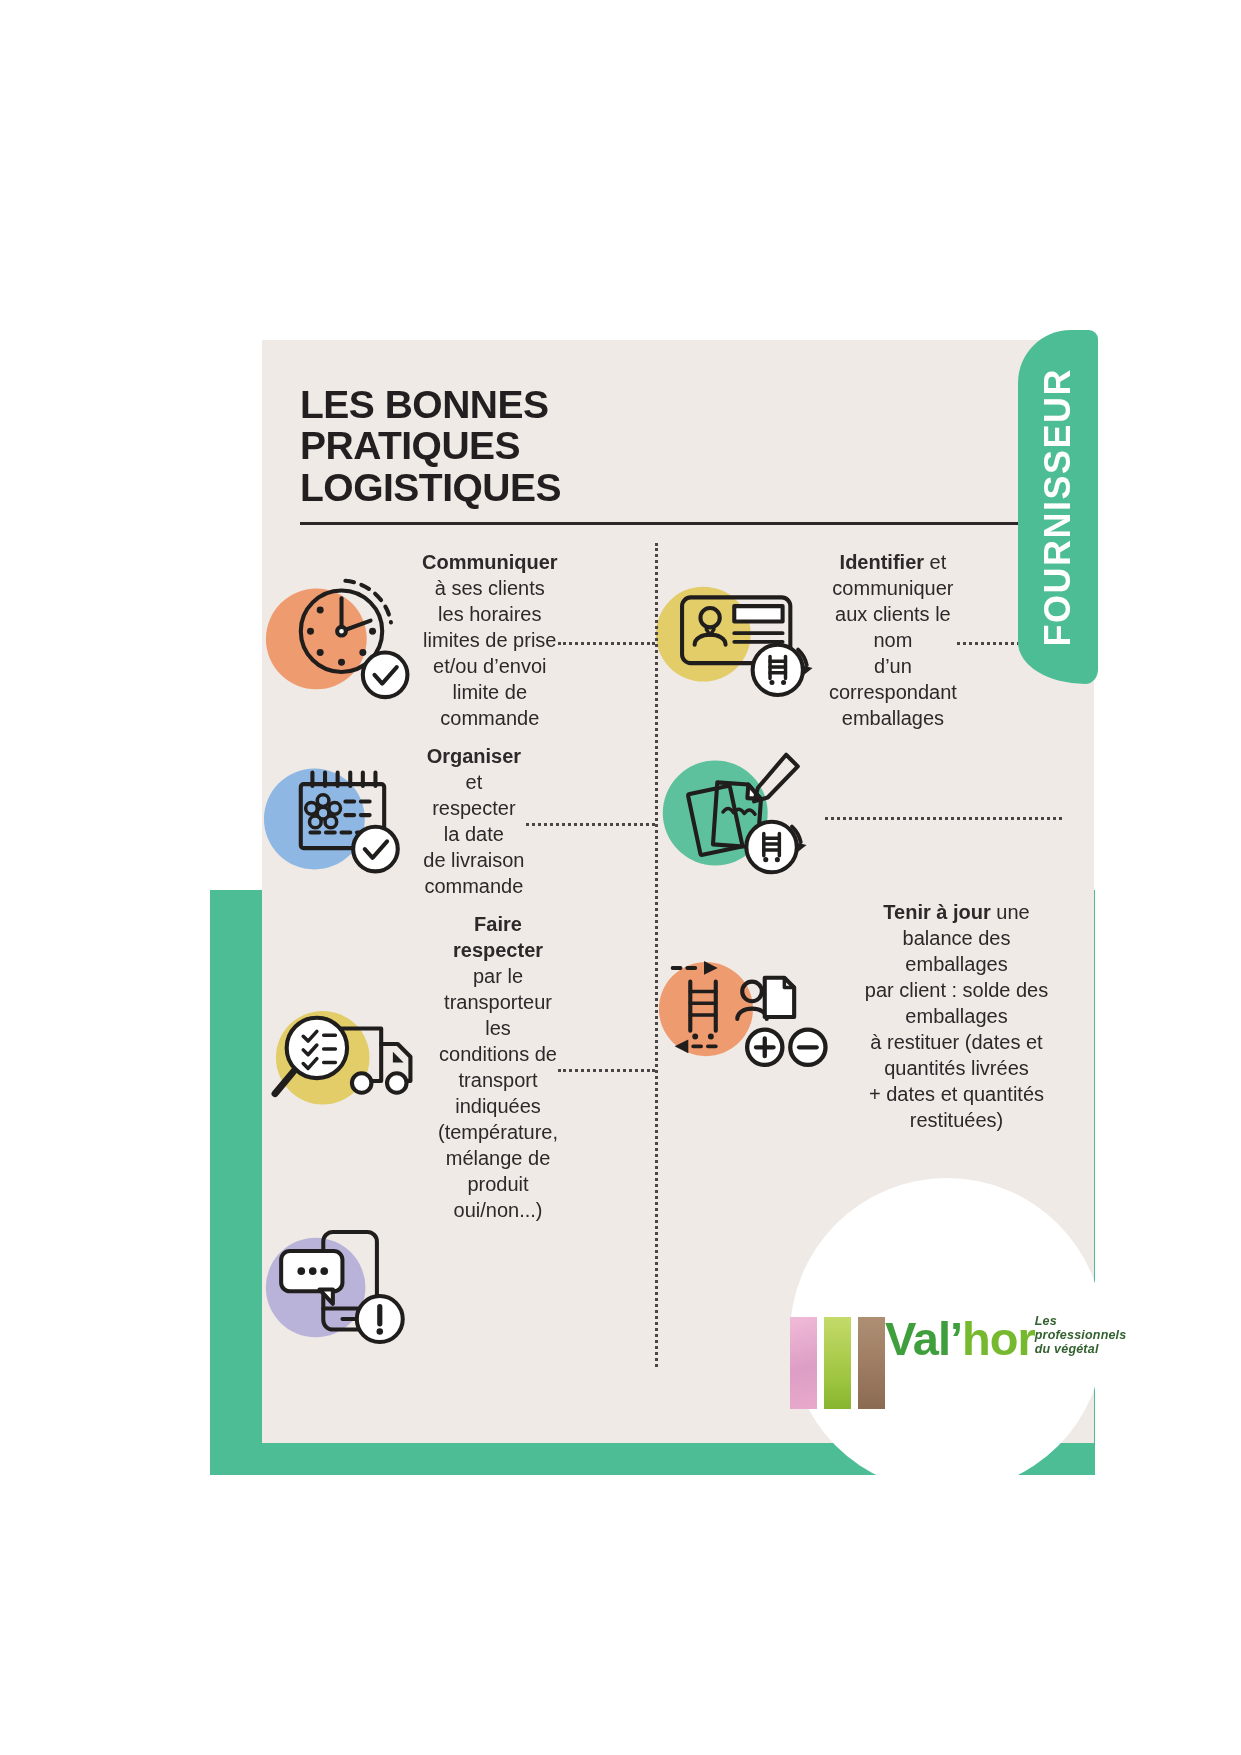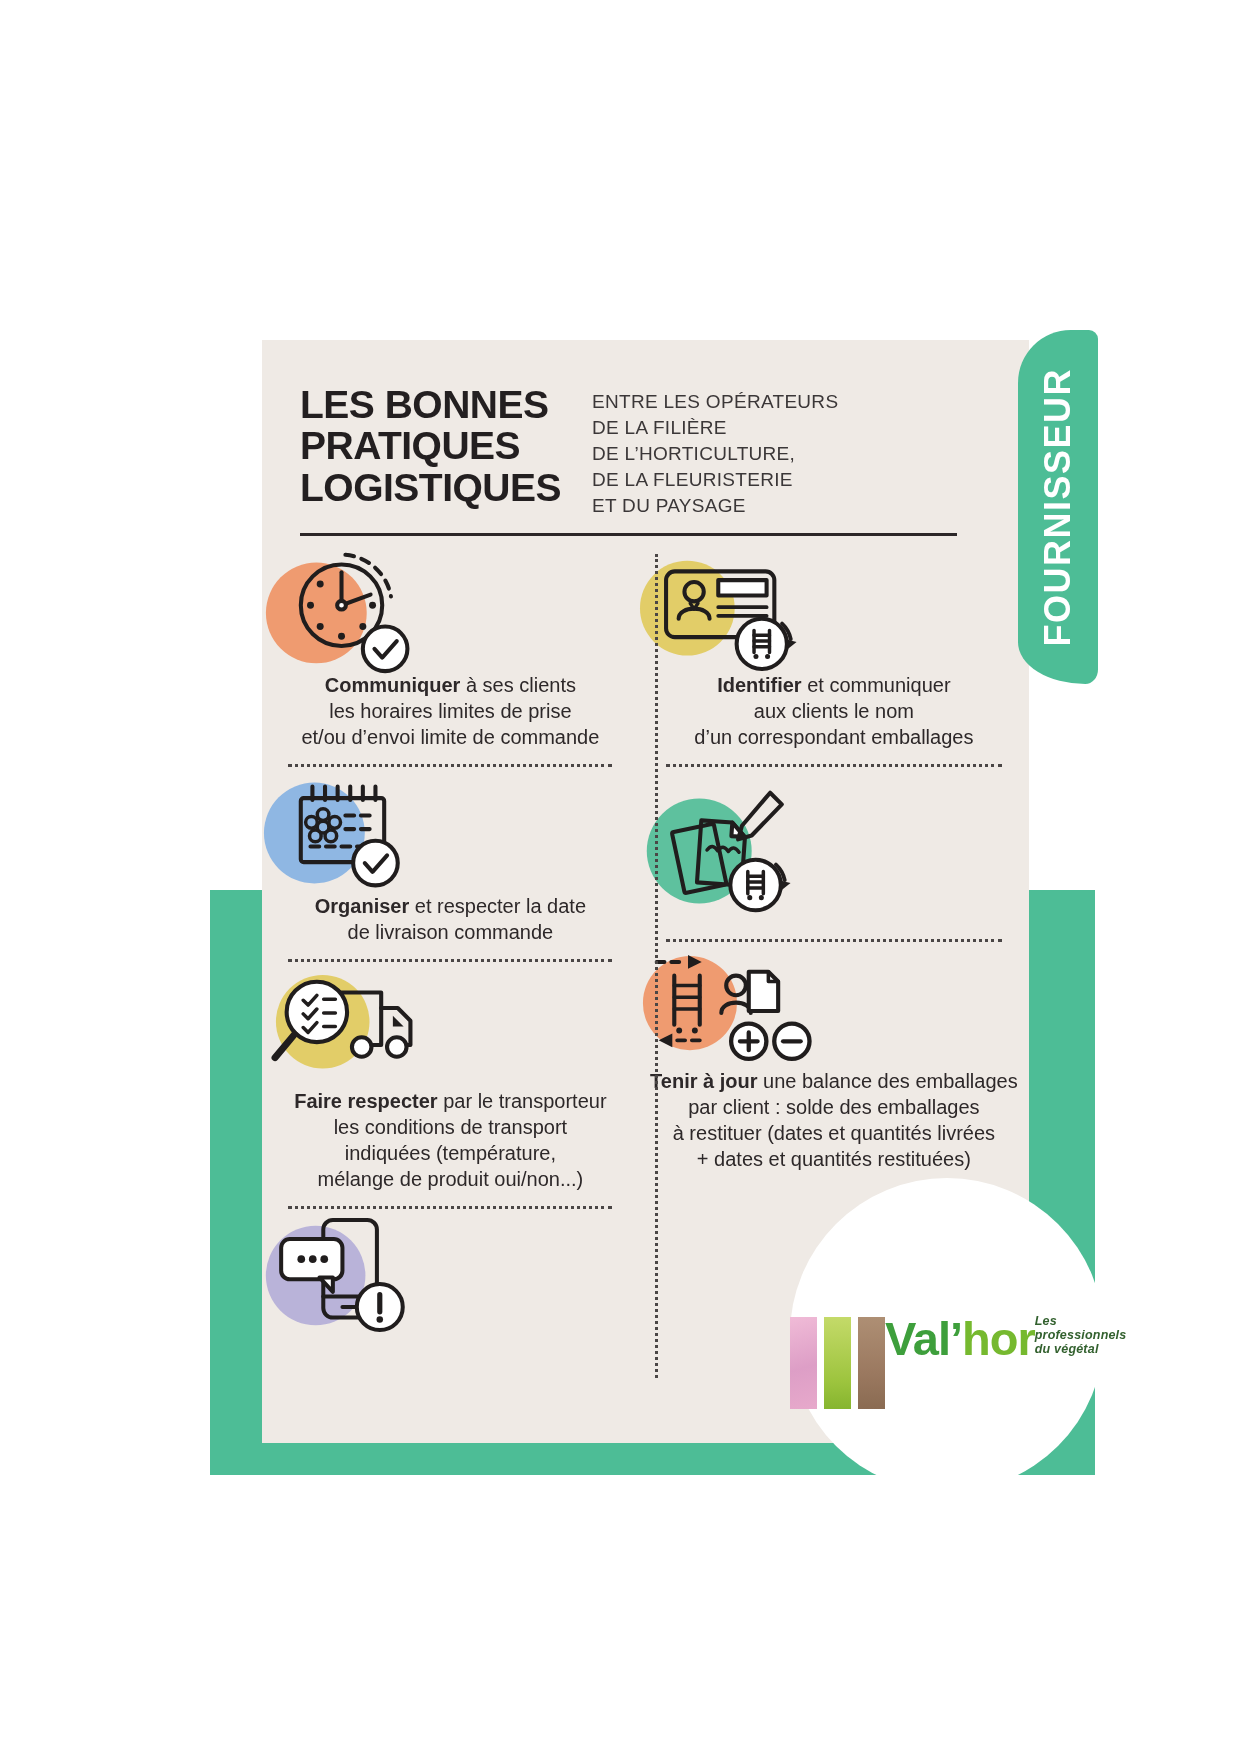--- a/index.html
+++ b/index.html
@@ -2,39 +2,39 @@
 <html><head>
 <meta charset="utf-8">
 <style>
   html,body{margin:0;padding:0;}
   body{
     width:1241px;height:1755px;position:relative;background:#ffffff;
     font-family:"Liberation Sans","DejaVu Sans",sans-serif;color:#2D2829;
     overflow:hidden;
   }
   .green-band{position:absolute;left:210px;top:890px;width:885px;height:585px;background:#4DBD96;}
-  .card{position:absolute;left:262px;top:340px;width:767px;height:1103px;background:#EFEAE5;}
+  .card{position:absolute;left:262px;top:340px;width:832px;height:1103px;background:#EFEAE5;}
   
   .hdr{display:flex;padding:44px 70px 0 38px;}
   .title{
     flex:0 0 292px;white-space:pre-line;font-size:39px;font-weight:700;
     line-height:1.06;letter-spacing:-0.5px;color:#231F20;margin:0;
   }
   .subtitle{
     white-space:pre-line;font-size:19px;line-height:1.37;letter-spacing:.3px;
     color:#3B3738;padding-top:5px;
   }
   .rule{border:none;border-top:3px solid #2C2728;margin:14px 72px 0 38px;}
   
   .cols{display:flex;position:relative;margin-top:12px;}
   .col{display:flex;flex-direction:column;}
   .col.left{width:393px;}
   .col.right{width:407px;}
   .vdiv{position:absolute;left:393px;top:6px;height:824px;border-left:3px dotted #4A4645;}
-  .sec{display:flex;flex-direction:column;align-items:flex-start;text-align:center;padding-top:8px;}
+  .sec{display:flex;flex-direction:row;align-items:center;text-align:center;padding-top:8px;}
   .icon-wrap{height:112px;display:flex;align-items:center;justify-content:center;}
   .icon-wrap.tall{height:148px;}
   .body{
     white-space:pre-line;font-size:20px;line-height:1.3;margin:4px auto 0;color:#2D2829;
   }
   .body b{font-weight:700;}
   .sep{border:none;border-top:3px dotted #4A4645;width:86%;margin:14px auto 2px;}
   
   .tab{
     position:absolute;left:1018px;top:330px;width:80px;height:354px;background:#4DBD96;
@@ -70,25 +70,20 @@
 <body>
 
 <div class="green-band"></div>
 
 <div class="card">
 
   <div class="hdr">
     <h1 class="title">LES BONNES
 PRATIQUES
 LOGISTIQUES</h1>
-    <div class="subtitle">ENTRE LES OPÉRATEURS
-DE LA FILIÈRE
-DE L’HORTICULTURE,
-DE LA FLEURISTERIE
-ET DU PAYSAGE</div>
   </div>
   <hr class="rule">
 
   <div class="cols">
     <div class="vdiv"></div>
 
     <div class="col left">
 
       <div class="sec">
         <div class="icon-wrap">

